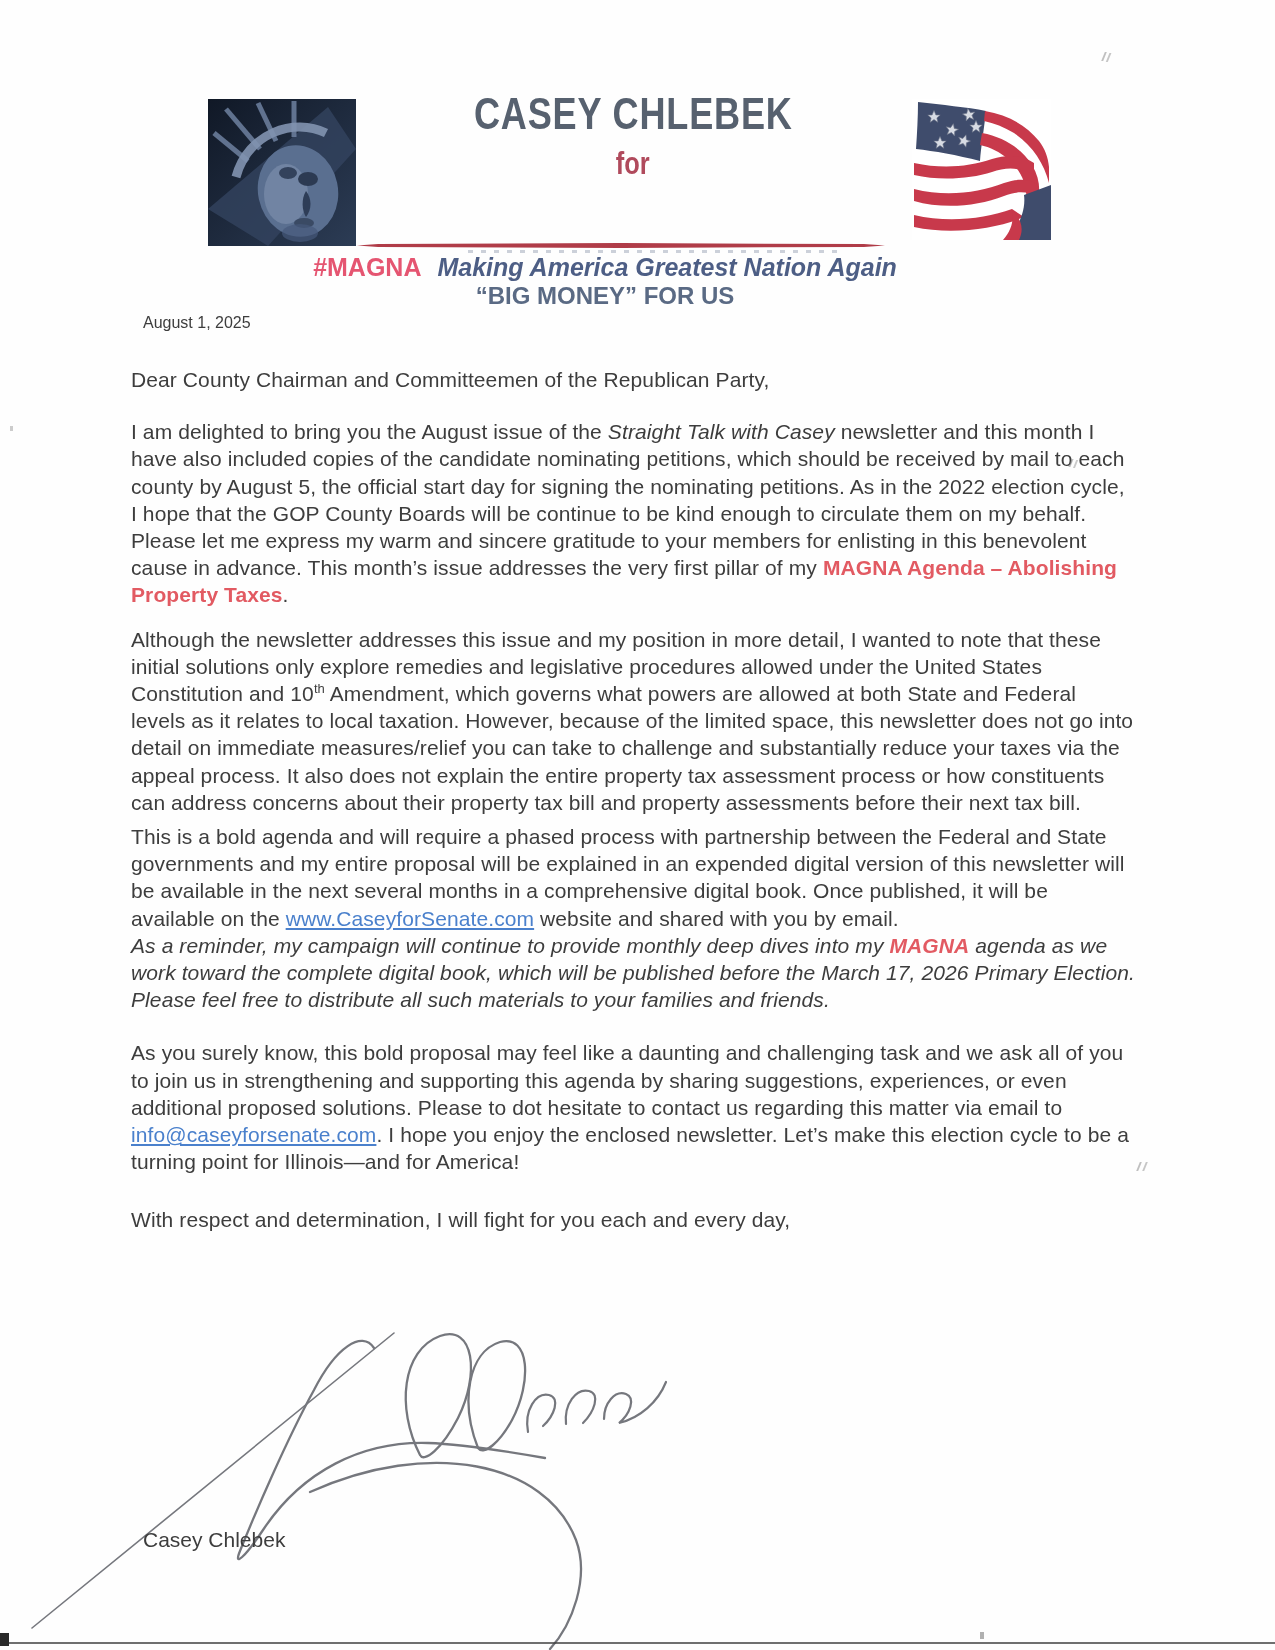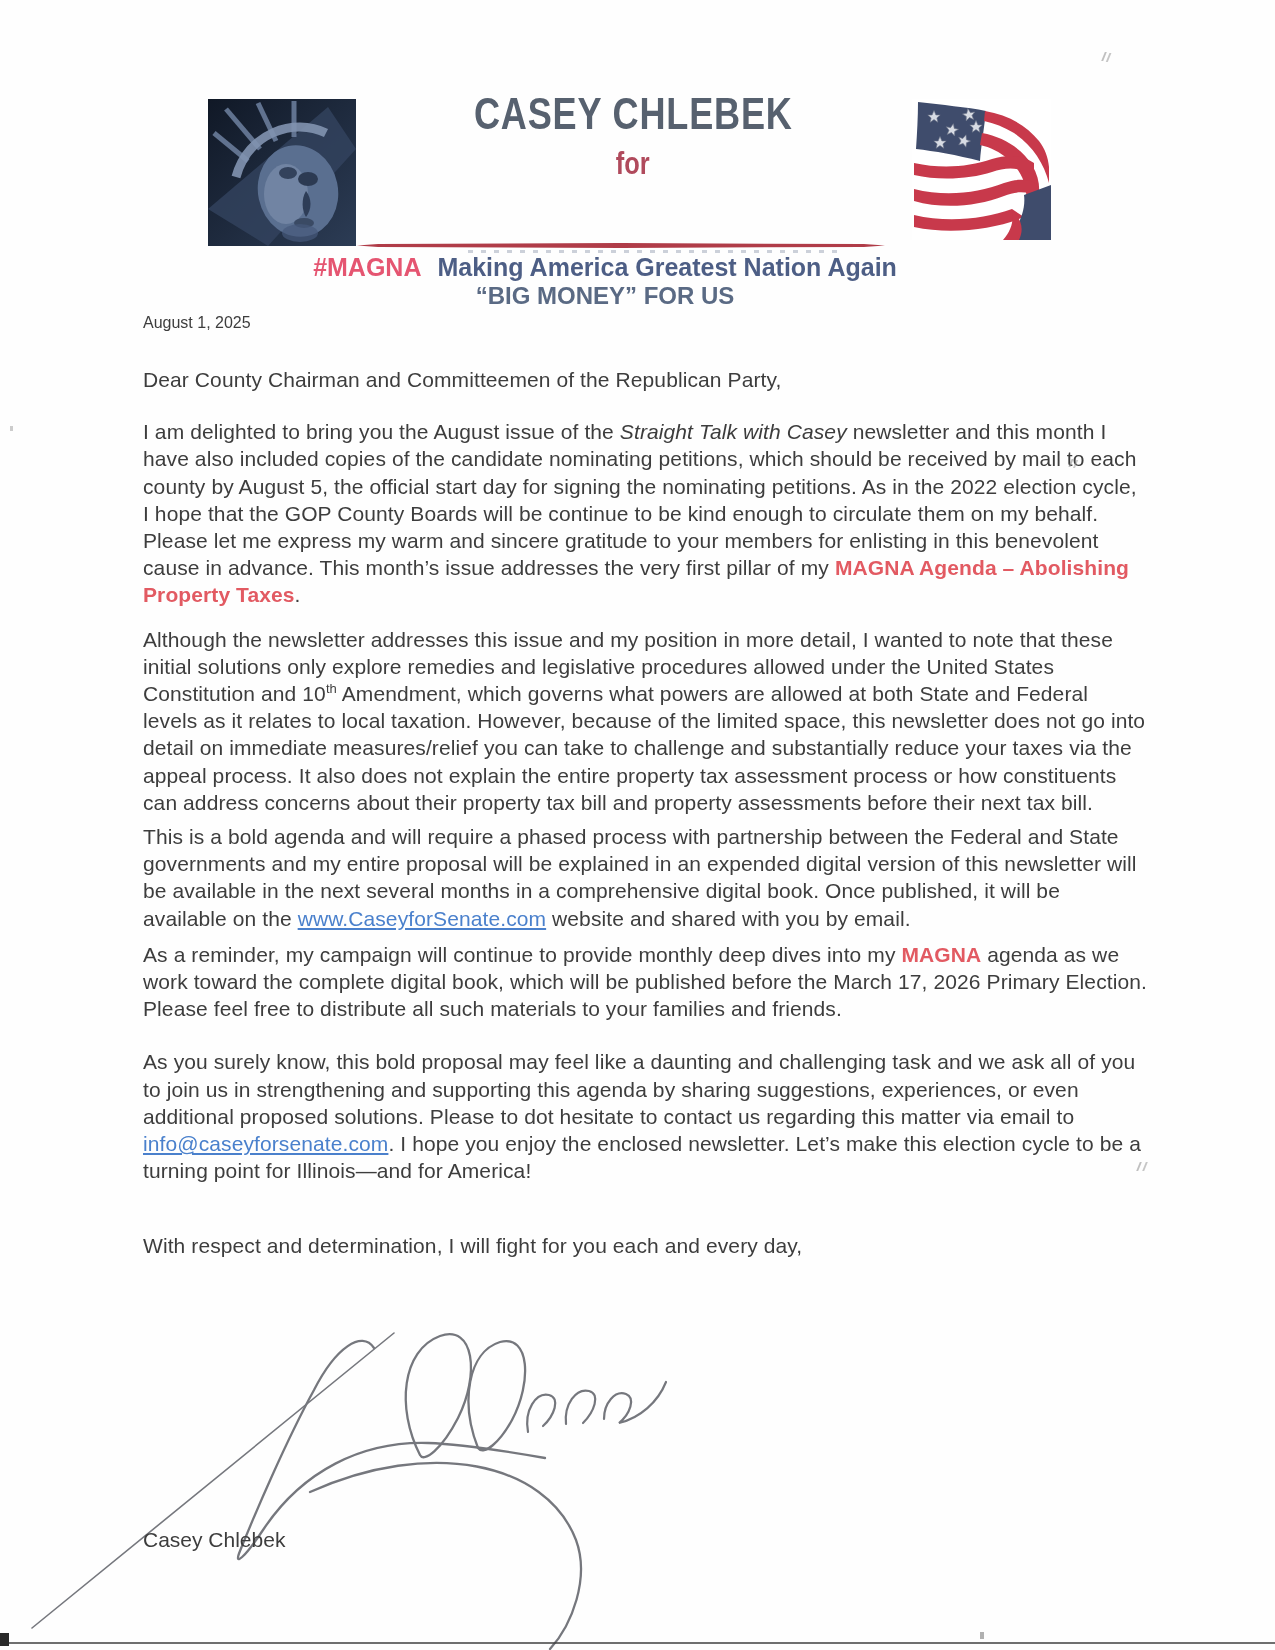--- a/index.html
+++ b/index.html
@@ -20,30 +20,30 @@
   .t2{font-size:31px;color:var(--for_color,#b04a5c);letter-spacing:0;}
   .title-block .row{margin-bottom:12px;}
   .divider{position:absolute;left:357px;top:243px;width:528px;height:5px;
     background:var(--divider,#b03c48);
     clip-path:polygon(0 50%,4% 22%,50% 0,96% 22%,100% 50%,96% 78%,50% 100%,4% 78%);}
   .ghost-dashes{position:absolute;left:468px;top:250px;width:370px;height:3px;opacity:.5;
     background:repeating-linear-gradient(90deg,#9aa3b5 0 5px,transparent 5px 13px);}
   .taglines{position:absolute;left:155px;top:253px;width:900px;text-align:center;}
   .tagrow{font-size:25px;line-height:29px;white-space:nowrap;}
   .tag{color:var(--tag,#e55571);font-weight:bold;margin-right:16px;}
-  .tagtext{color:var(--tagline,#4d5e85);font-weight:bold;}
+  .tagtext{color:var(--tagline,#4d5e85);font-weight:bold;font-style:italic;}
   .slogan{font-size:24px;line-height:28px;font-weight:bold;color:var(--slogan,#5a6a84);}
 
   
   .dateline{position:absolute;left:143px;top:314px;font-size:16px;}
-  .body-text{position:absolute;left:143px;top:366px;width:1005px;
+  .body-text{position:absolute;left:131px;top:366px;width:1005px;
     font-size:21px;line-height:27.2px;letter-spacing:.1px;}
   .para{margin:0;}
   .p1{margin-top:25px;} .p2{margin-top:17px;} .p3{margin-top:7px;}
-  .p4{margin-top:9px;}  .p5{margin-top:26px;} .closing{margin-top:48px;}
+  .p4{font-style:italic;}  .p5{margin-top:26px;} .closing{margin-top:31px;}
   .italic{font-style:italic;}
   .redbold{color:var(--red_text,#e25a62);font-weight:bold;}
   a.lnk{color:var(--link,#4a80cc);text-decoration:underline;cursor:pointer;}
   sup{font-size:.62em;line-height:0;}
 
   
   .sig{position:absolute;left:0;top:0;width:1275px;height:1650px;pointer-events:none;}
   .signer{position:absolute;left:143px;top:1528px;font-size:21px;}
 
   

